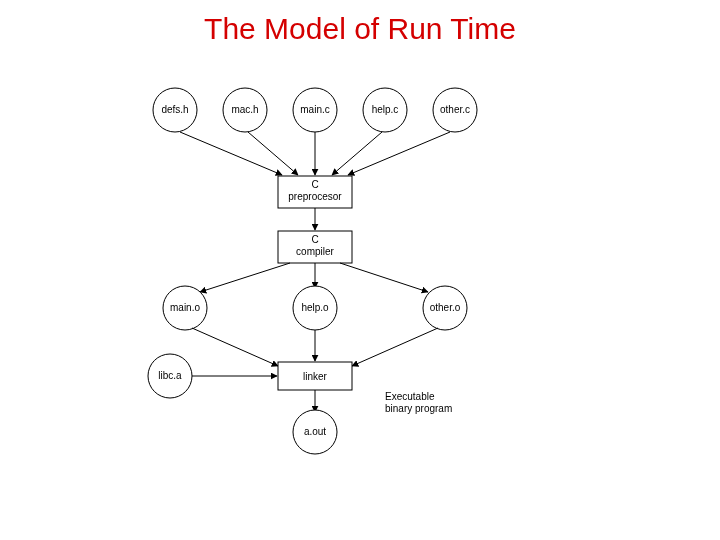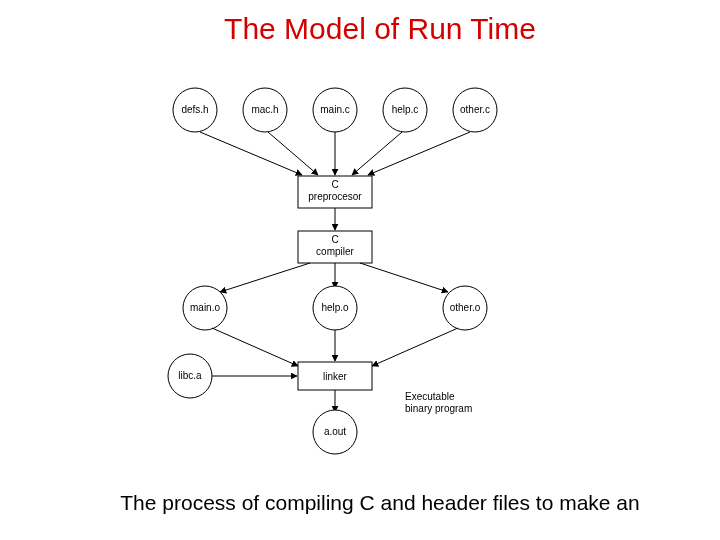--- a/index.html
+++ b/index.html
@@ -8,21 +8,20 @@
     width: 720px;
     height: 540px;
     background: #ffffff;
     font-family: Arial, Helvetica, sans-serif;
     overflow: hidden;
   }
   .slide {
     position: relative;
     width: 616px;
     height: 540px;
-    margin-left: 20px;
   }
   .title {
     position: absolute;
     top: 12px;
     left: 0;
     width: 720px;
     text-align: center;
     font-size: 30px;
     color: #d40000;
   }
@@ -149,15 +148,15 @@
     <g>
       <circle class="node-stroke" cx="185" cy="352" r="22"></circle>
       <text x="185" y="355" text-anchor="middle">a.out</text>
     </g>
 
     <text x="255" y="320">Executable</text>
     <text x="255" y="332">binary program</text>
   </svg>
 
   <div class="caption">
-    <span>The process of compiling C and header files to make an</span><br>
+    <br>
   </div>
 </div>
 
 </body></html>

